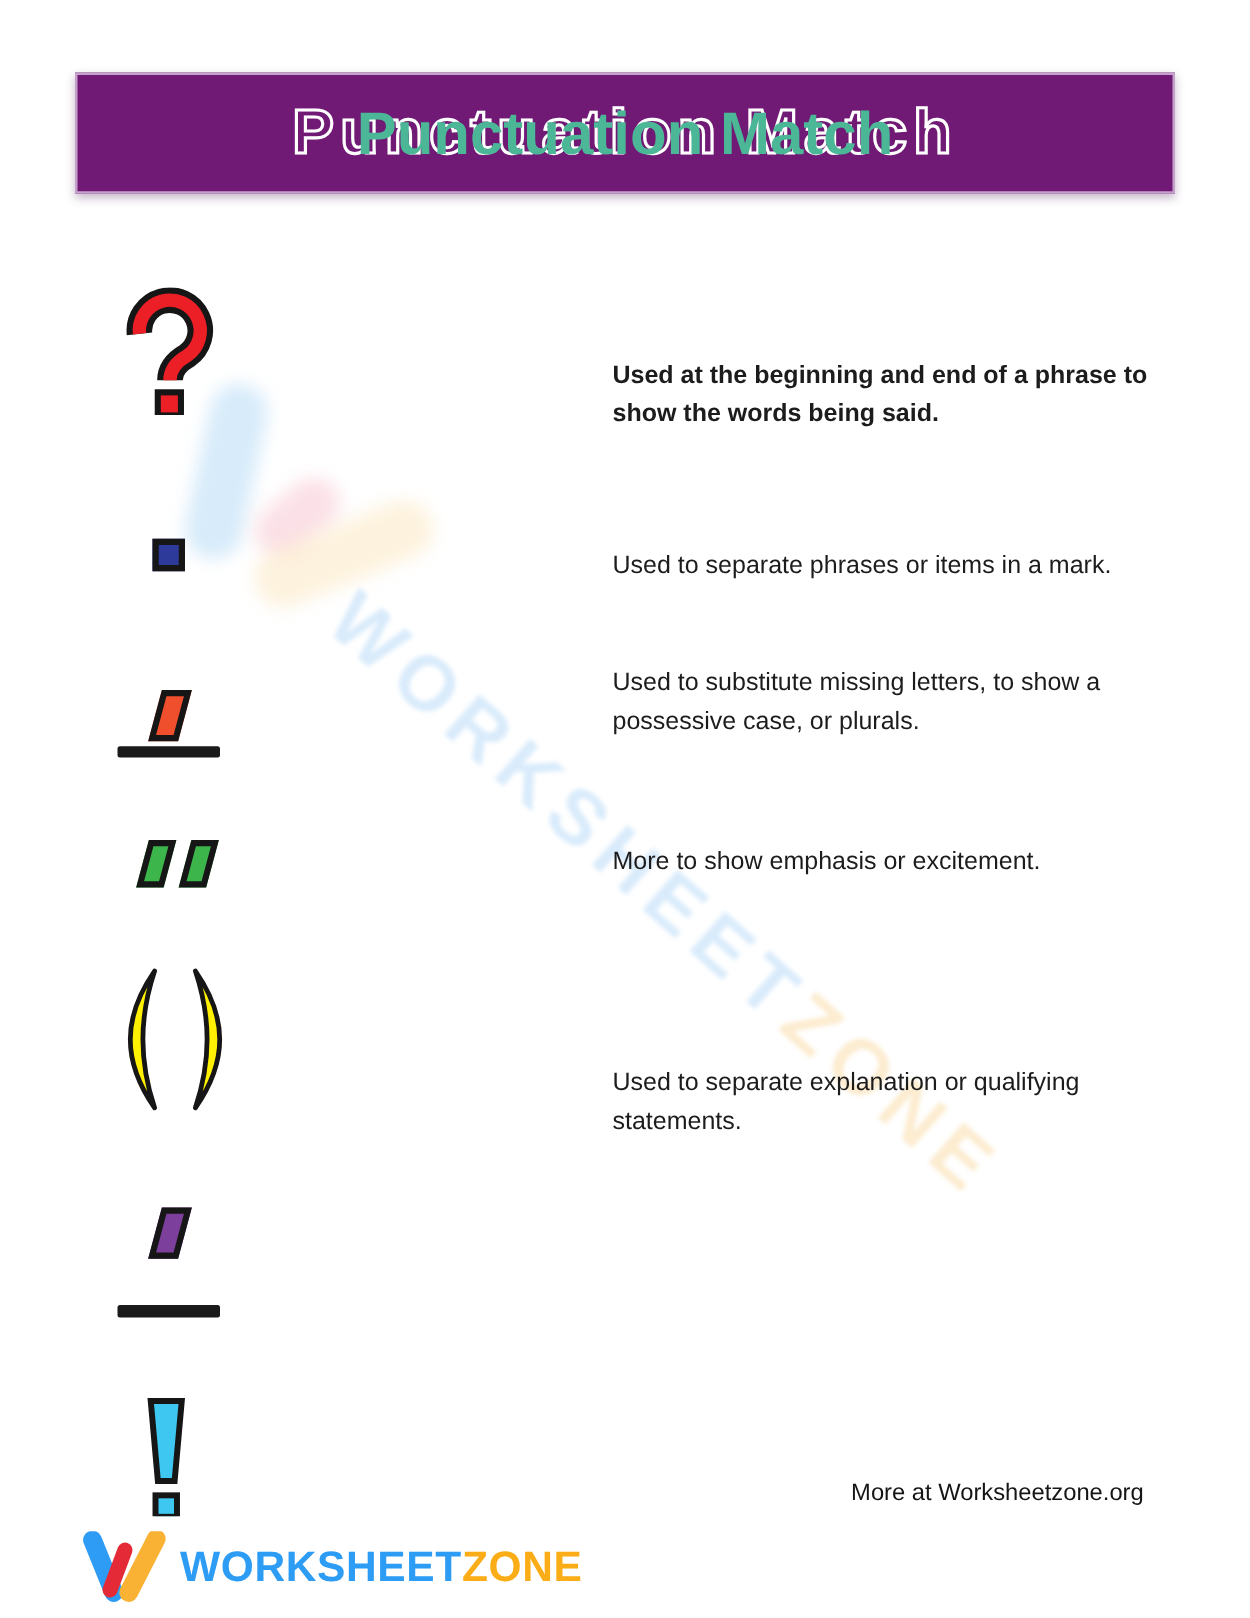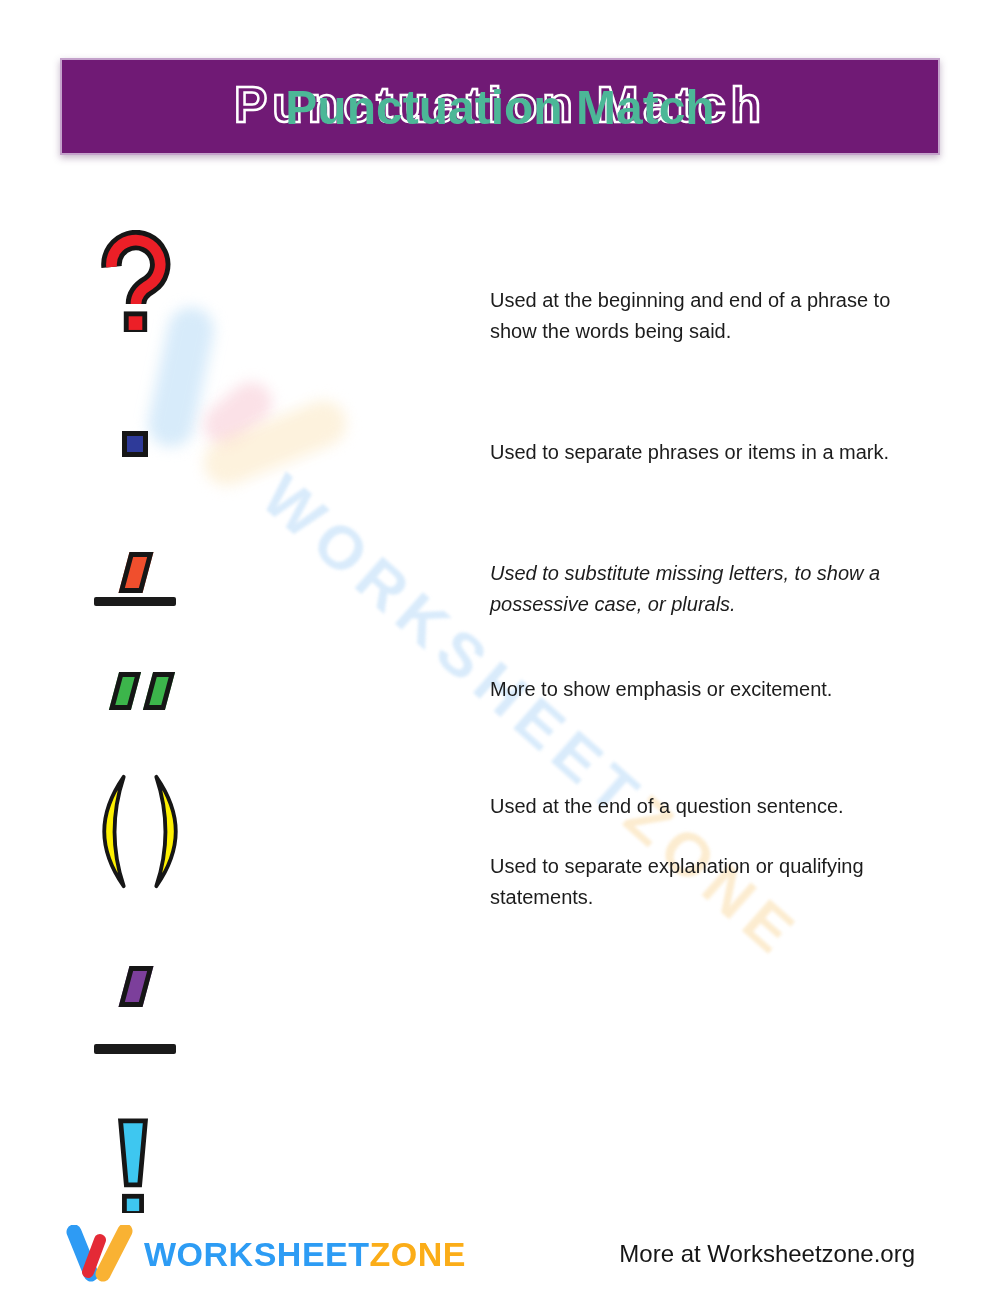--- a/index.html
+++ b/index.html
@@ -48,28 +48,28 @@
   .pstroke.orange{left:30px; top:0; width:14px; height:31px; background:#F04F2D;}
   .pstroke.purple{left:30px; top:0; width:14px; height:31px; background:#7C3F9B;}
   .pstroke.green{position:relative; display:inline-block; width:12px; height:28px; background:#3CB54B; margin-right:12px;}
   .baseline{position:absolute; left:0; width:82px; background:#1a1a1a; border-radius:2px;}
   .m-comma .baseline{top:45px; height:9px;}
   .m-apostrophe .baseline{top:78px; height:10px;}
   
   .desc{
     position:absolute; left:490px; width:432px; font-size:20px; line-height:31px; color:#1c1c1c;
   }
-  .d0{top:285px;} .d1{top:437px;} .d2{top:558px;font-style:italic;} .d3{top:674px;}
+  .d0{top:285px;font-weight:bold;} .d1{top:437px;} .d2{top:531px;} .d3{top:674px;}
   .d4{top:791px;} .d5{top:851px;} .d6{top:1039px;}
   
   .footer-logo{position:absolute; left:62px; top:1224px; height:60px; display:flex; align-items:center;}
   .logo-text{font-size:34px; font-weight:bold; letter-spacing:.5px; margin-left:8px; white-space:nowrap;}
   .logo-text .lt1{color:#2D9CF4;}
   .logo-text .lt2{color:#FBAD18;}
-  .footer-more{position:absolute; right:85px; top:1240px; font-size:24px; color:#161616;}
+  .footer-more{position:absolute; right:85px; top:1184px; font-size:19px; color:#161616;}
 </style>
 </head>
 <body>
 
 <div class="page">
 
   <div class="wm-blob blue"></div>
   <div class="wm-blob pink"></div>
   <div class="wm-blob yellow"></div>
   <div class="wm-text">
@@ -111,21 +111,20 @@
 
   <svg class="mark m-exclaim" viewBox="0 0 44 100">
     <polygon points="9,3 35,3 29,70 15,70" fill="#3EC7F0" stroke="#161616" stroke-width="5"></polygon>
     <rect x="13" y="82" width="18" height="18" fill="#3EC7F0" stroke="#161616" stroke-width="5"></rect>
   </svg>
 
   <div class="desc d0">Used at the beginning and end of a phrase to show the words being said.</div>
   <div class="desc d1">Used to separate phrases or items in a mark.</div>
   <div class="desc d2">Used to substitute missing letters, to show a possessive case, or plurals.</div>
   <div class="desc d3">More to show emphasis or excitement.</div>
-  <div class="desc d4">Used at the end of a question sentence.</div>
   <div class="desc d5">Used to separate explanation or qualifying statements.</div>
 
   <div class="footer-logo">
     <svg width="74" height="58" viewBox="0 0 74 58">
       <line x1="12" y1="7" x2="29" y2="49" stroke="#2E9BF4" stroke-width="15" stroke-linecap="round"></line>
       <line x1="38" y1="15" x2="26" y2="47" stroke="#E42A36" stroke-width="12" stroke-linecap="round"></line>
       <line x1="41" y1="49" x2="63" y2="6" stroke="#F9B233" stroke-width="15" stroke-linecap="round"></line>
     </svg>
     <div class="logo-text">
       <span class="lt1">WORKSHEET</span><span class="lt2">ZONE</span>

